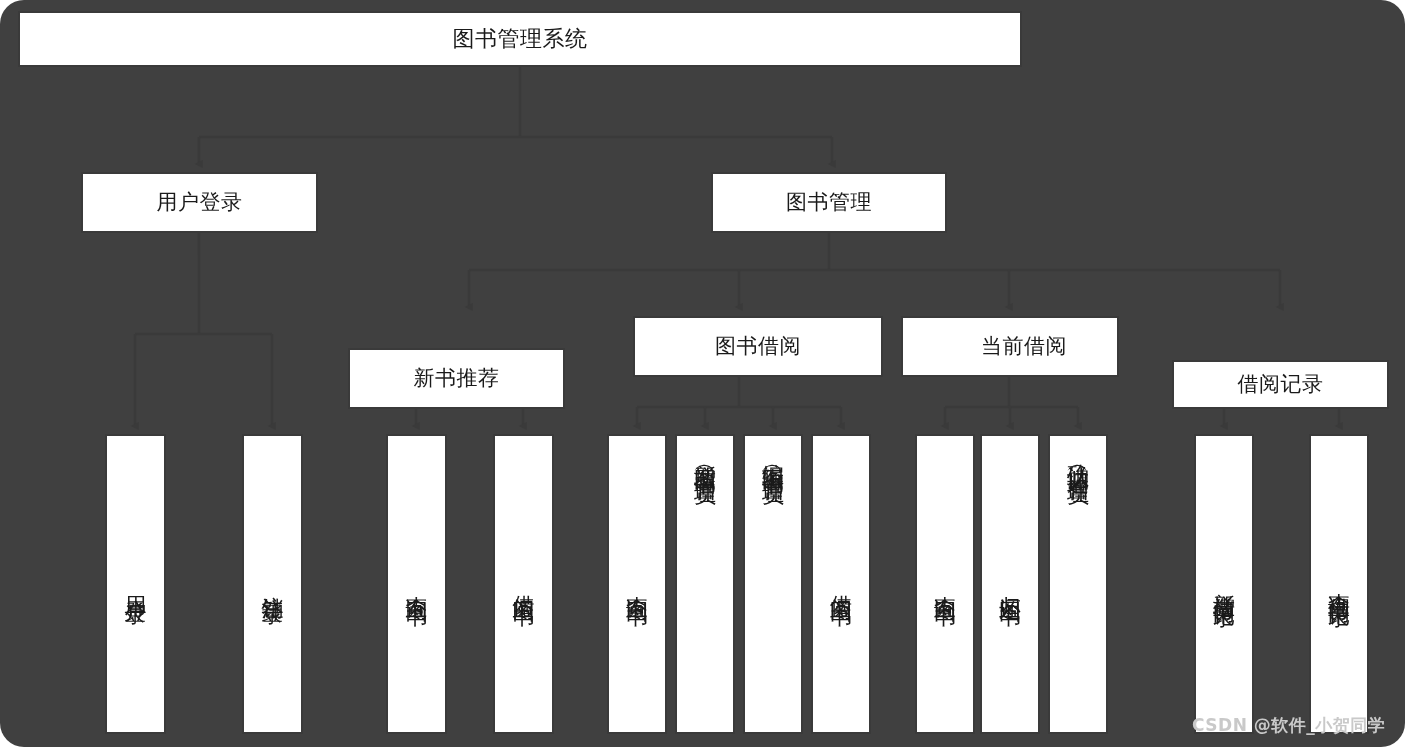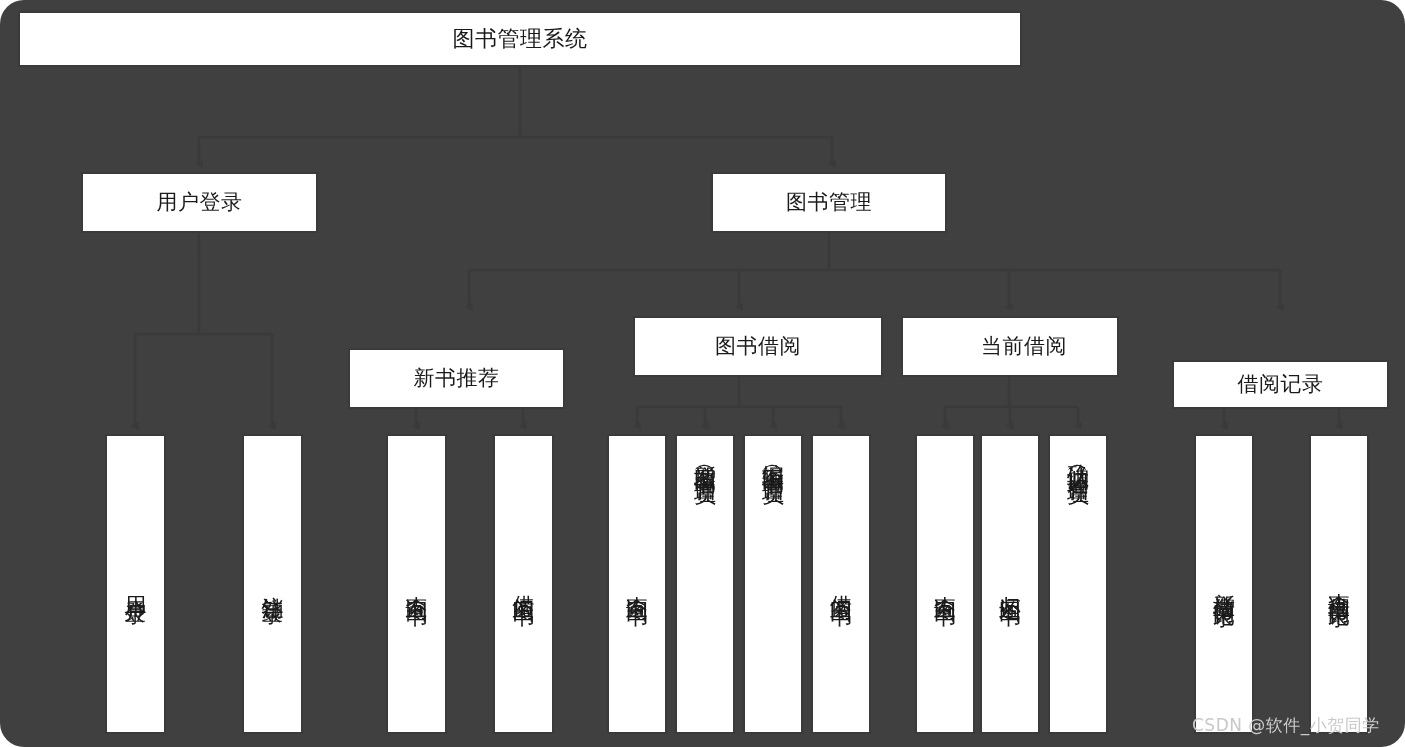--- a/index.html
+++ b/index.html
@@ -68,20 +68,21 @@
   }
   #watermark {
     position: absolute;
     left: 1192px;
     top: 714px;
     font-size: 17px;
     color: #c9c9c9;
     letter-spacing: 0.5px;
     white-space: nowrap;
     user-select: none;
+    font-weight: bold;
   }
 </style>
 </head>
 <body>
 
 <div id="canvas">
 
   <svg id="edges" viewBox="0 0 1405 747" xmlns="http://www.w3.org/2000/svg">
     <defs>
       <marker id="arrow" markerWidth="9" markerHeight="9" refX="4.5" refY="4.2" orient="auto" markerUnits="userSpaceOnUse">

